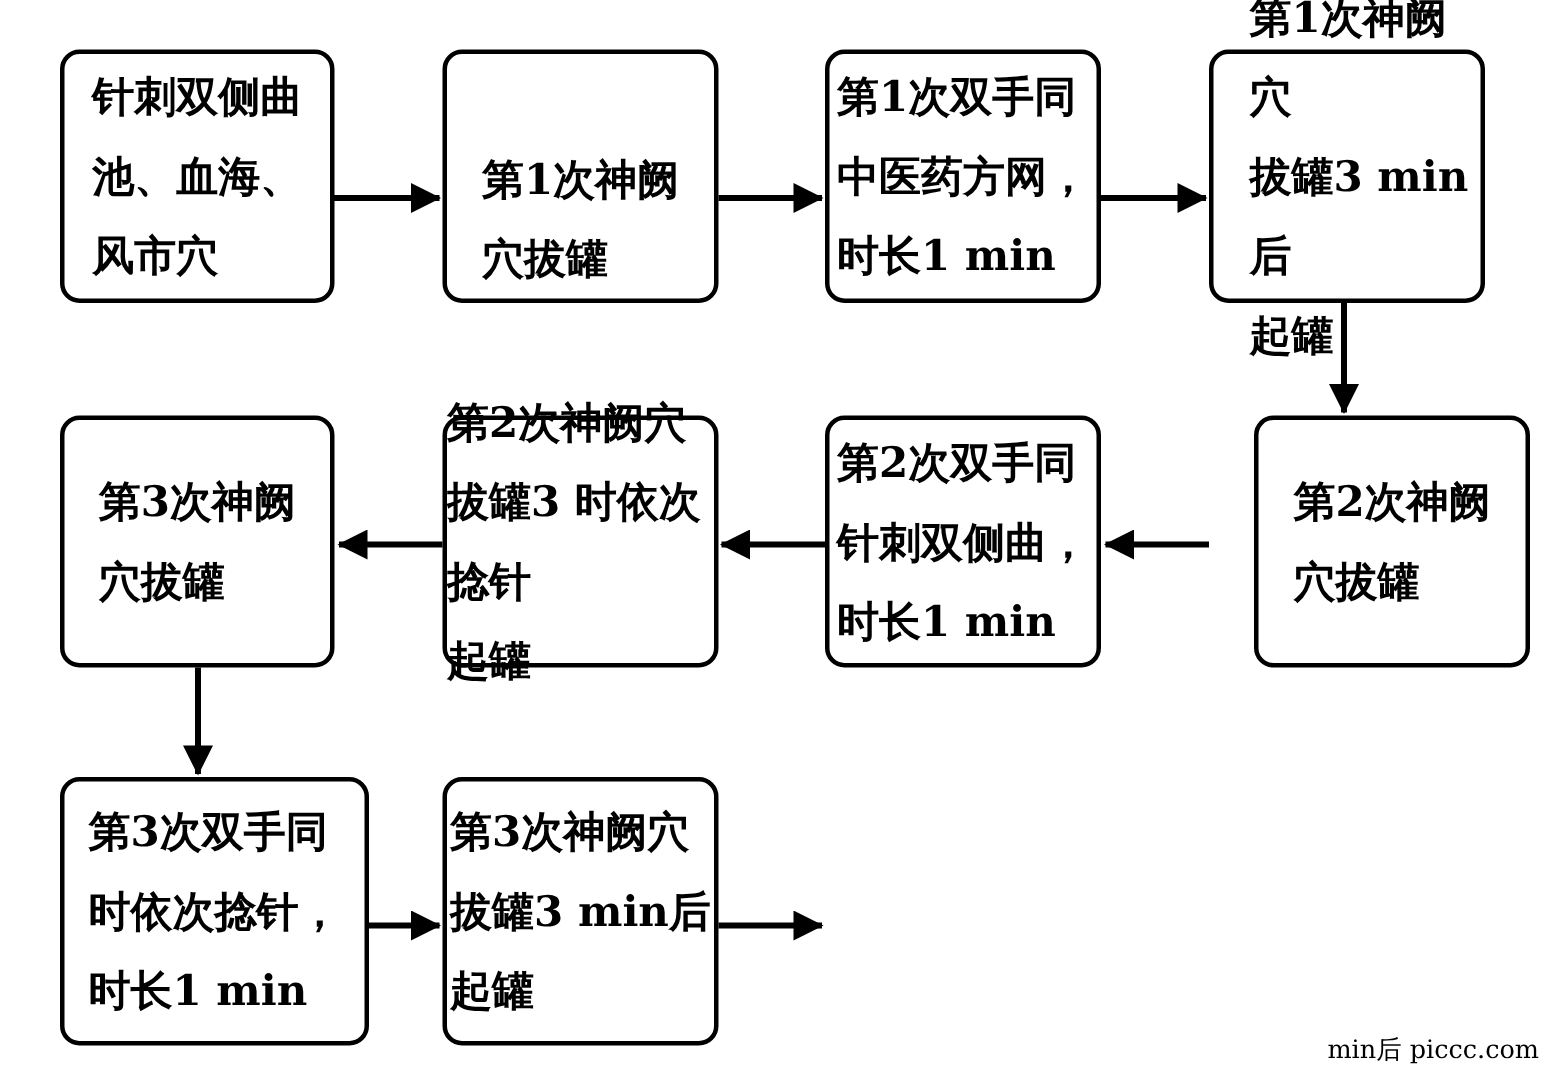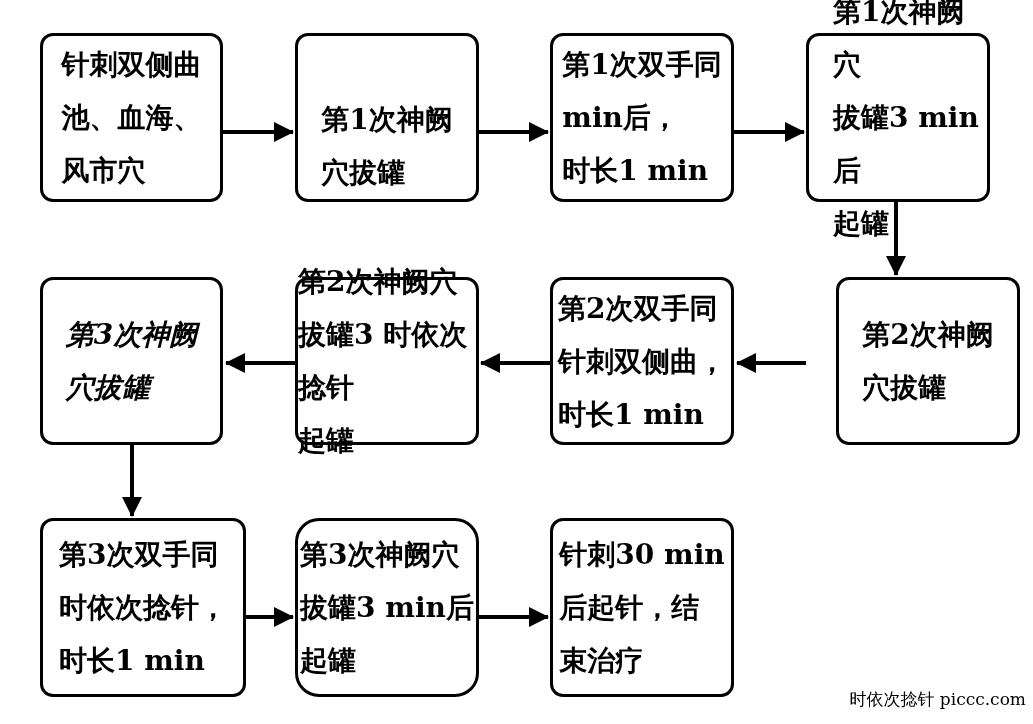--- a/index.html
+++ b/index.html
@@ -62,21 +62,21 @@
     <span class="node-text">针刺双侧曲
 池、血海、
 风市穴</span>
   </div>
   <div class="node" style="left:295px; top:33px; width:184px; height:169px;align-items:flex-end;">
     <span class="node-text">第1次神阙
 穴拔罐</span>
   </div>
   <div class="node" style="left:550px; top:33px; width:184px; height:169px;">
     <span class="node-text">第1次双手同
-min后，
+中医药方网，
 时长1 min</span>
   </div>
   <div class="node" style="left:806px; top:33px; width:184px; height:169px;padding-left:24px;">
     <span class="node-text">第1次神阙穴
 拔罐3 min后
 起罐</span>
   </div>
 
   <div class="node" style="left:812px; top:277px; width:184px; height:168px;margin-left:24px;">
     <span class="node-text">第2次神阙
@@ -85,39 +85,34 @@
   <div class="node" style="left:550px; top:277px; width:184px; height:168px;">
     <span class="node-text">第2次双手同
 针刺双侧曲，
 时长1 min</span>
   </div>
   <div class="node" style="left:295px; top:277px; width:184px; height:168px;">
     <span class="node-text">第2次神阙穴
 拔罐3 时依次捻针
 起罐</span>
   </div>
-  <div class="node" style="left:40px;  top:277px; width:183px; height:168px;font-style:italic;">
+  <div class="node" style="left:40px;  top:277px; width:183px; height:168px;">
     <span class="node-text">第3次神阙
 穴拔罐</span>
   </div>
 
   <div class="node" style="left:40px;  top:518px; width:206px; height:179px;">
     <span class="node-text">第3次双手同
 时依次捻针，
 时长1 min</span>
   </div>
-  <div class="node" style="left:295px; top:518px; width:184px; height:179px;border-radius:24px;">
+  <div class="node" style="left:295px; top:518px; width:184px; height:179px;">
     <span class="node-text">第3次神阙穴
 拔罐3 min后
 起罐</span>
-  </div>
-  <div class="node" style="left:550px; top:518px; width:184px; height:179px;">
-    <span class="node-text">针刺30 min
-后起针，结
-束治疗</span>
   </div>
 
   <svg class="arrow-layer" viewBox="0 0 1033 724" xmlns="http://www.w3.org/2000/svg">
     <defs>
       <marker id="ah" viewBox="0 0 10 10" refX="9.5" refY="5" markerWidth="6" markerHeight="5" orient="auto">
         <path d="M0,0 L10,5 L0,10 z" fill="#000000"></path>
       </marker>
     </defs>
 
     <line x1="222" y1="132" x2="293" y2="132" stroke="#000" stroke-width="4" marker-end="url(#ah)"></line>
@@ -129,15 +124,15 @@
     <line x1="806" y1="363" x2="737" y2="363" stroke="#000" stroke-width="4" marker-end="url(#ah)"></line>
     <line x1="550" y1="363" x2="481" y2="363" stroke="#000" stroke-width="4" marker-end="url(#ah)"></line>
     <line x1="295" y1="363" x2="226" y2="363" stroke="#000" stroke-width="4" marker-end="url(#ah)"></line>
 
     <line x1="132" y1="445" x2="132" y2="516" stroke="#000" stroke-width="4" marker-end="url(#ah)"></line>
 
     <line x1="222" y1="617" x2="293" y2="617" stroke="#000" stroke-width="4" marker-end="url(#ah)"></line>
     <line x1="479" y1="617" x2="548" y2="617" stroke="#000" stroke-width="4" marker-end="url(#ah)"></line>
   </svg>
 
-  <div class="watermark">时依次捻针 piccc.com</div>
+  <div class="watermark">min后 piccc.com</div>
 
 </div>
 
 </body></html>

